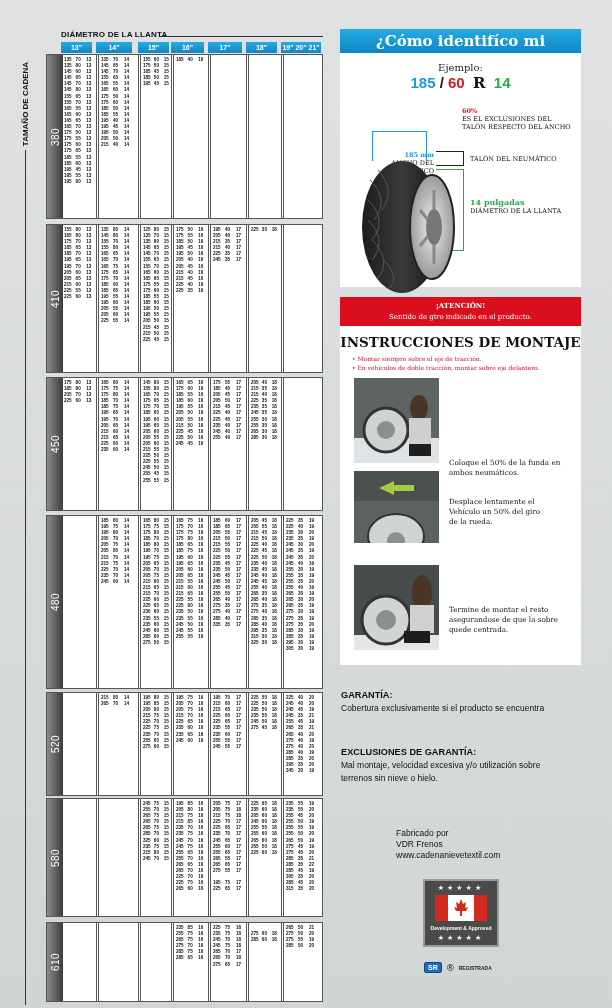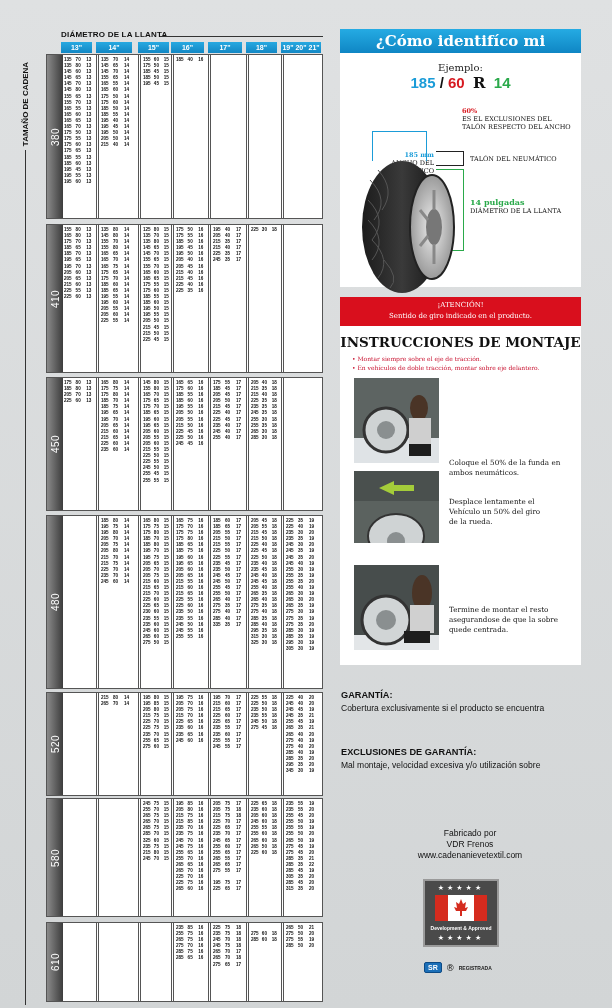--- a/index.html
+++ b/index.html
@@ -28,30 +28,30 @@
   
   .card { position: absolute; left: 340px; width: 241px; background: #fff; }
   .card-title { position: absolute; left: 340px; top: 29px; width: 241px; height: 24px; background: linear-gradient(180deg,#25abe3,#0f86c4); color: #fff; font: bold 15px "DejaVu Serif", serif; text-align: center; line-height: 24px; }
   .ex-label { position: absolute; left: 0; width: 100%; top: 9px; text-align: center; font: 10px "DejaVu Serif", serif; color: #222; }
   .ex-code { position: absolute; left: 0; width: 100%; top: 21px; text-align: center; font: bold 15px "Liberation Sans", sans-serif; }
   .blue { color: #1b9cd8; } .red { color: #d71920; } .green { color: #2aa94a; } .dark { color: #111; }
   .annot { position: absolute; font: 6.5px "DejaVu Serif", serif; color: #111; line-height: 8px; }
   .annot b { font-weight: bold; }
   .tire { position: absolute; left: 20px; top: 107px; width: 98px; height: 135px; }
   .warn { position: absolute; left: 340px; top: 297px; width: 241px; height: 29px; background: #d90f1d; color: #fff; text-align: center; font: 7px "DejaVu Serif", serif; padding-top: 3px; line-height: 11px; }
-  .warn b { font-weight: normal; margin-top: 41px; }
+  .warn b { font-weight: bold; margin-top: 41px; }
   .instr-title { position: absolute; left: 0; width: 100%; top: 8px; text-align: center; font: bold 13.5px "DejaVu Serif", serif; color: #111; }
   .bullets { position: absolute; left: 12px; top: 28px; font: 6px "DejaVu Serif", serif; color: #c8102e; line-height: 9px; }
   .bullets div::before { content: "• "; }
   .step-img { position: absolute; left: 14px; width: 85px; height: 85px; background: #777; overflow: hidden; }
   .step-text { position: absolute; left: 109px; font: 7.2px "DejaVu Serif", serif; color: #111; line-height: 10px; width: 125px; }
 
   .guar { position: absolute; left: 341px; width: 260px; font: 8.5px "Liberation Sans", sans-serif; color: #111; line-height: 13px; }
   .guar .h { font-weight: bold; font-size: 9.2px; }
-  .fab { position: absolute; left: 380px; top: 828px; width: 180px; text-align: center; font: 8.5px "Liberation Sans", sans-serif; color: #111; line-height: 11px; }
+  .fab { position: absolute; left: 396px; top: 828px; width: 180px; text-align: left; font: 8.5px "Liberation Sans", sans-serif; color: #111; line-height: 11px; }
   .fab .b { font-weight: normal; }
   .badge { position: absolute; left: 423px; top: 879px; width: 76px; height: 68px; background: #4a4a4a; border: 2px solid #9a9a9a; }
   .reg { position: absolute; left: 424px; top: 962px; display: flex; align-items: center; gap: 4px; }
 </style>
 </head>
 <body>
 
 <div class="page">
 
   <div class="diam-title">DIÁMETRO DE LA LLANTA</div>
@@ -730,20 +730,21 @@
     </div>
   </div>
 
   <div class="guar" style="top:689px;">
     <div class="h">GARANTÍA:</div>
     <div>Cobertura exclusivamente si el producto se encuentra</div>
   </div>
   <div class="guar" style="top:746px;">
     <div class="h">EXCLUSIONES DE GARANTÍA:</div>
     <div>Mal montaje, velocidad excesiva y/o utilización sobre</div>
+    <div>terrenos sin nieve o hielo.</div>
   </div>
 
   <div class="fab">
     <div>Fabricado por</div>
     <div>VDR Frenos</div>
     <div class="b">www.cadenanievetextil.com</div>
   </div>
 
   <div class="badge">
     <div style="position:absolute;top:3px;left:0;width:100%;text-align:center;color:#fff;font:7px 'DejaVu Sans',sans-serif;letter-spacing:3px;">★★★★★</div>

